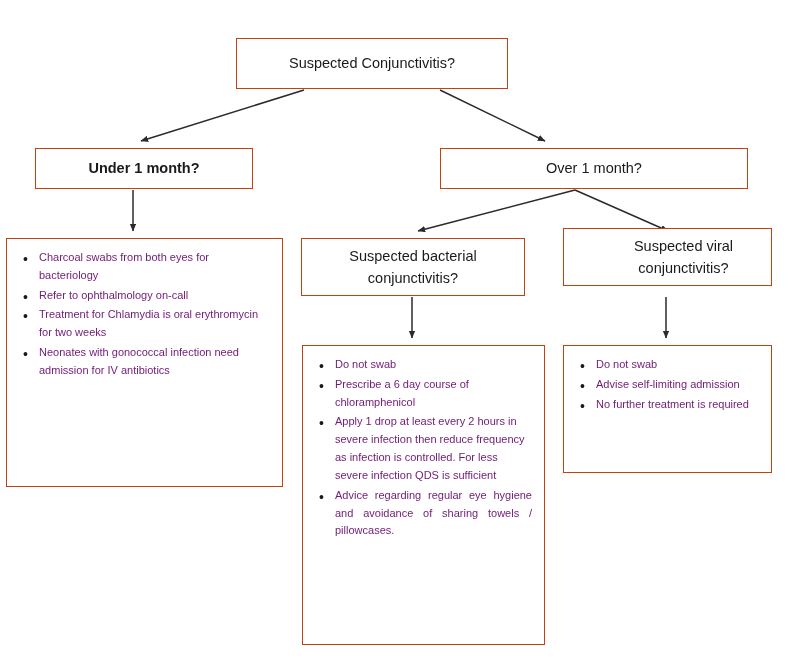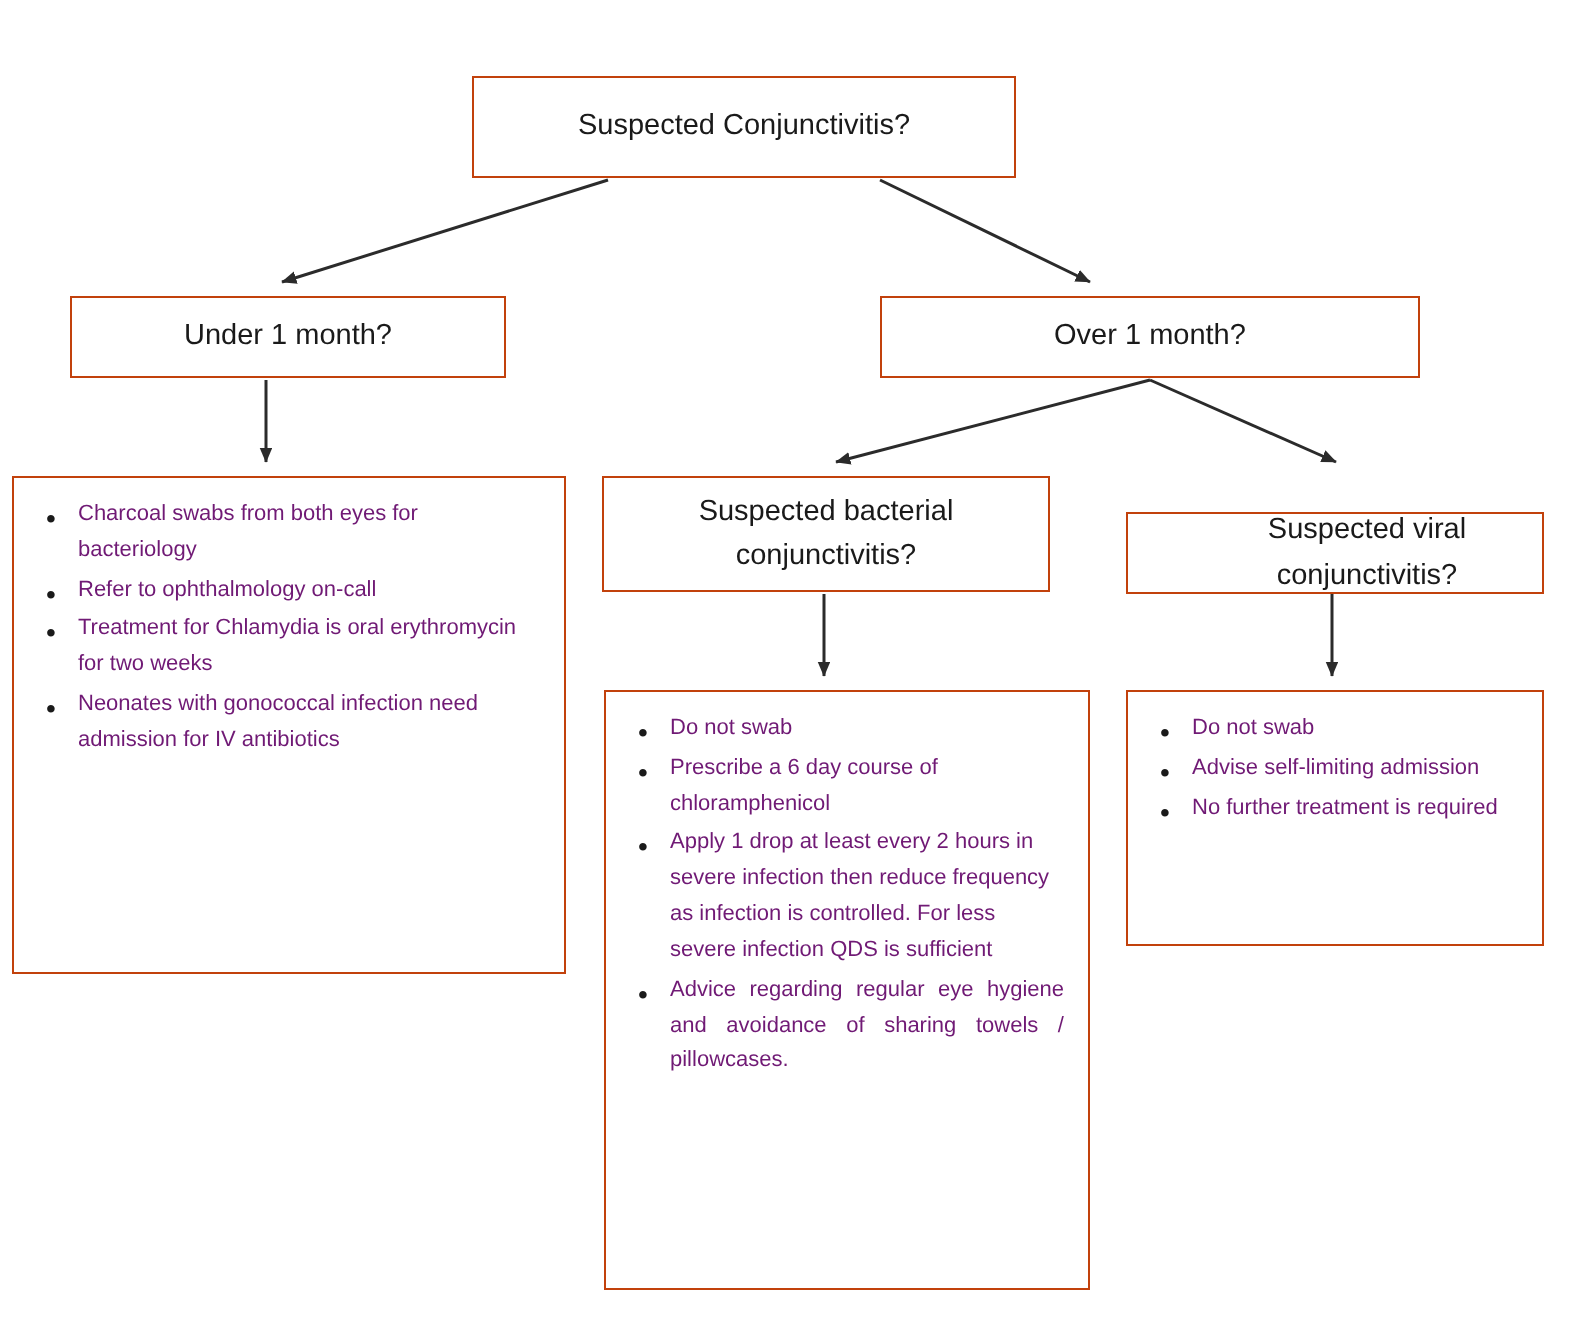--- a/index.html
+++ b/index.html
@@ -70,24 +70,24 @@
     left: 12px;
     top: -1px;
     font-size: 14px;
     color: #1a1a1a;
   }
   ul.bullets > li.justify {
     text-align: justify;
   }
   
   #node-root        { left: 236px; top: 38px;  width: 272px; height: 51px; }
-  #node-under1      { left: 35px;  top: 148px; width: 218px; height: 41px; }
-  #node-over1       { left: 440px; top: 148px; width: 270px; height: 41px; }
+  #node-under1      { left: 35px;  top: 148px; width: 218px; height: 41px; font-weight: bold; }
+  #node-over1       { left: 440px; top: 148px; width: 308px; height: 41px; }
   #node-bacterial   { left: 301px; top: 238px; width: 224px; height: 58px; }
-  #node-viral       { left: 563px; top: 256px; width: 209px; height: 41px; padding-left: 32px; }
+  #node-viral       { left: 563px; top: 228px; width: 209px; height: 58px; padding-left: 32px; }
   #node-neonatal-mx { left: 6px;   top: 238px; width: 277px; height: 249px; }
   #node-bacterial-mx{ left: 302px; top: 345px; width: 243px; height: 300px; }
   #node-viral-mx    { left: 563px; top: 345px; width: 209px; height: 128px; }
 </style>
 </head>
 <body>
 
 <div id="flowchart">
 
   <svg class="connectors" viewBox="0 0 790 661" width="790" height="661" xmlns="http://www.w3.org/2000/svg">

